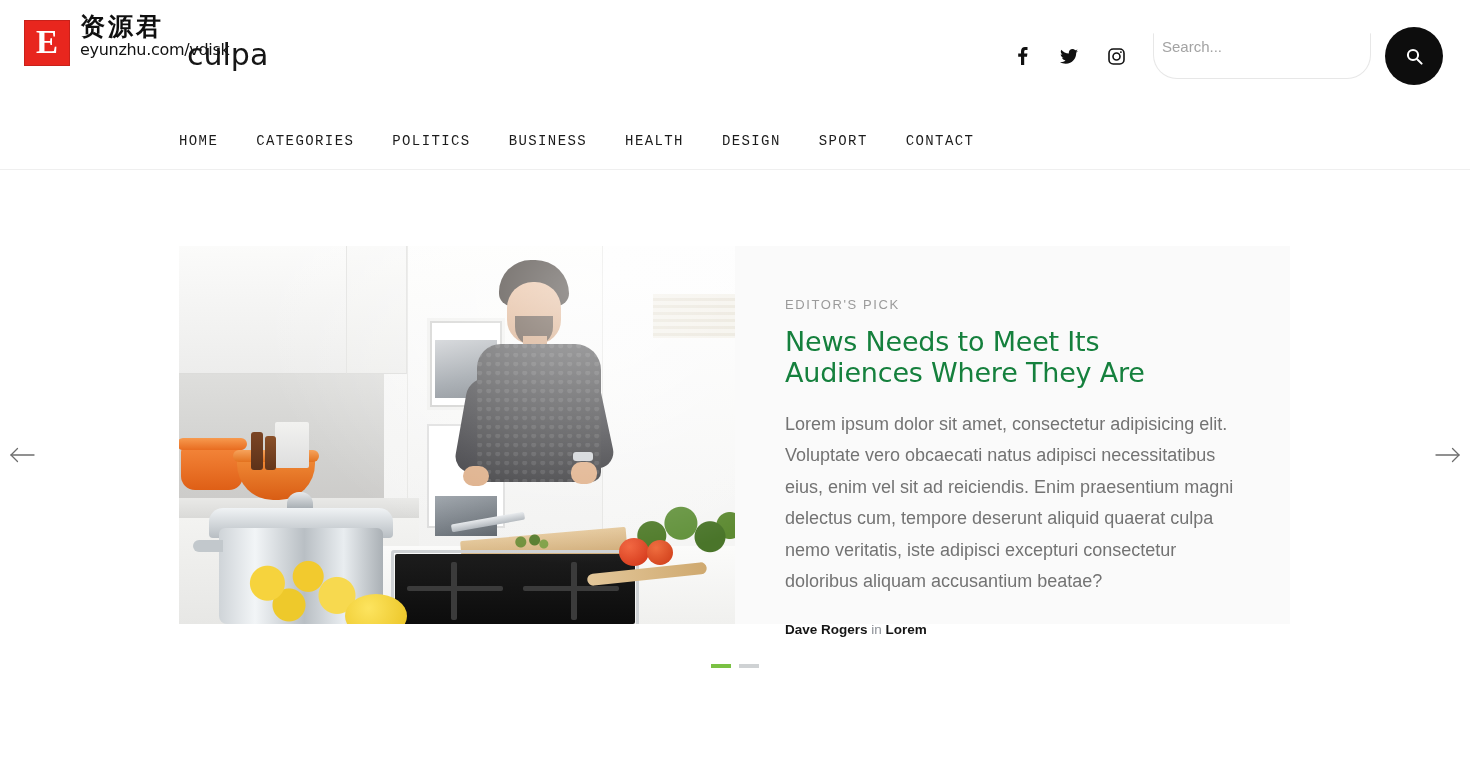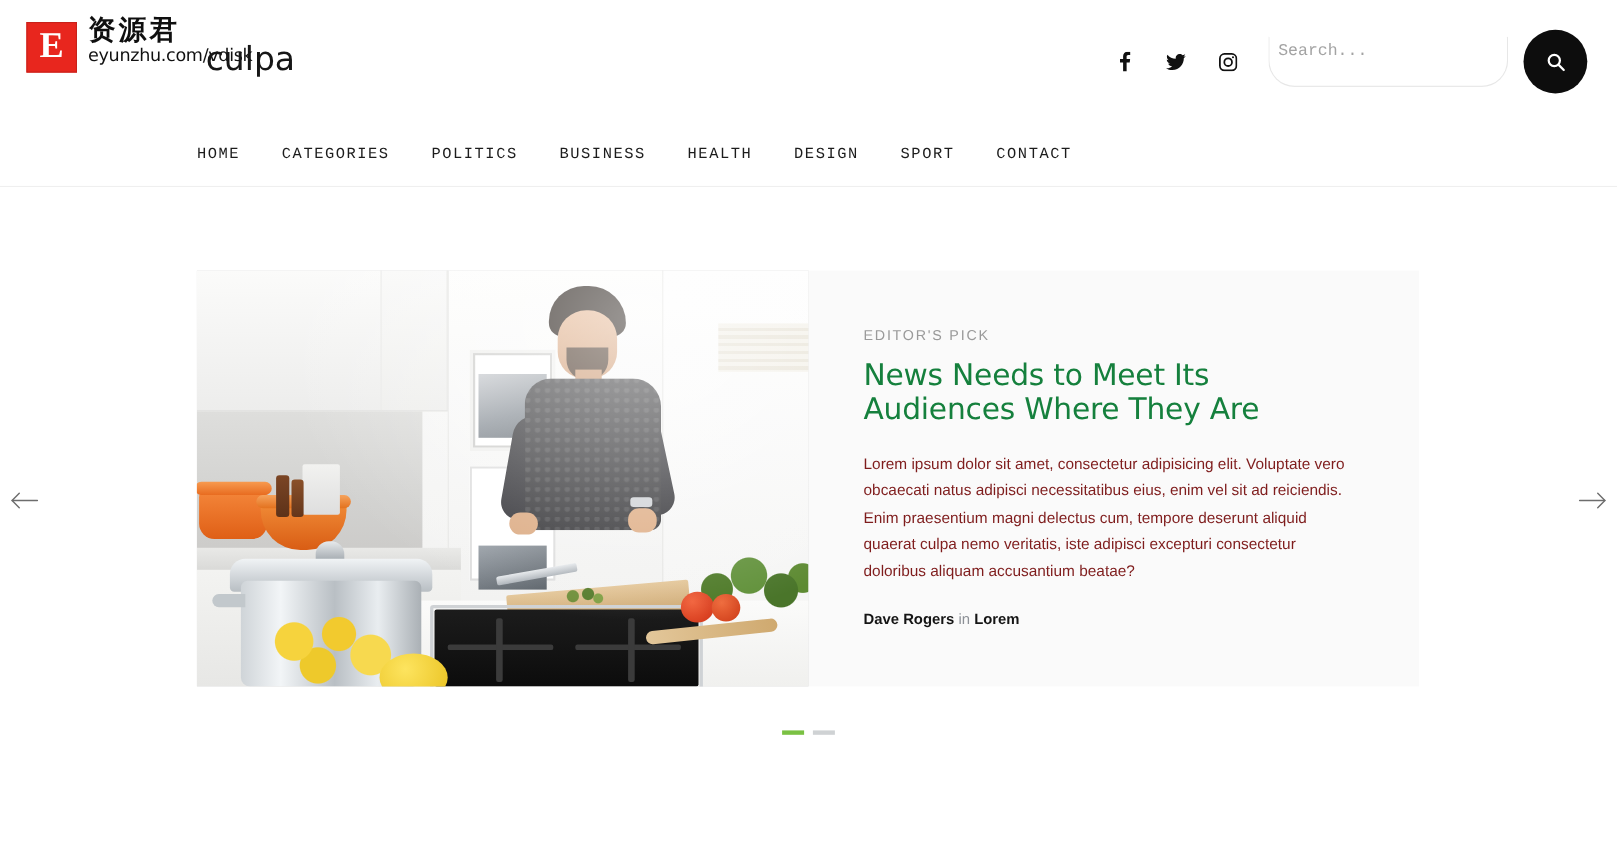--- a/index.html
+++ b/index.html
@@ -126,21 +126,21 @@
   }
   .search-input {
     width: 218px;
     height: 46px;
     border: 1px solid #e7e7e7;
     border-top-color: transparent;
     border-radius: 0 0 24px 24px;
     background: #ffffff;
     outline: none;
     padding: 0 14px 20px 8px;
-    font-family: Liberation Mono, monospace;
+    font-family: Liberation Sans, sans-serif;
     font-size: 15px;
     color: #4a4a4a;
   }
   .search-input::placeholder { color: #a3a3a3; }
 
   .search-btn {
     width: 58px;
     height: 58px;
     border-radius: 50%;
     background: #0d0d0d;
@@ -496,23 +496,23 @@
     line-height: 1.16;
     font-weight: 400;
     color: #15803d;
     letter-spacing: -0.2px;
     margin-bottom: 20px;
     max-width: 400px;
   }
 
   .slide-excerpt {
     font-family: "Liberation Sans", sans-serif;
-    font-size: 14px;
+    font-size: 18px;
     line-height: 1.75;
-    color: #7f1d1d;
+    color: #737373;
     max-width: 452px;
     margin-bottom: 24px;
   }
 
   .byline {
     font-family: "Liberation Sans", sans-serif;
     font-size: 13.5px;
     color: #1e1e1e;
     margin-bottom: 7px;
   }

